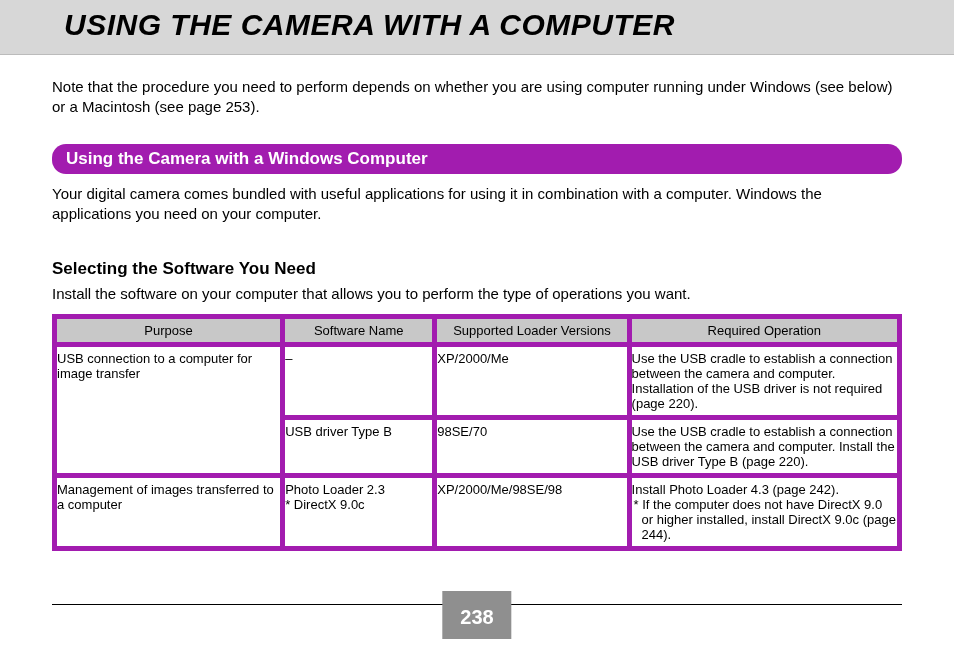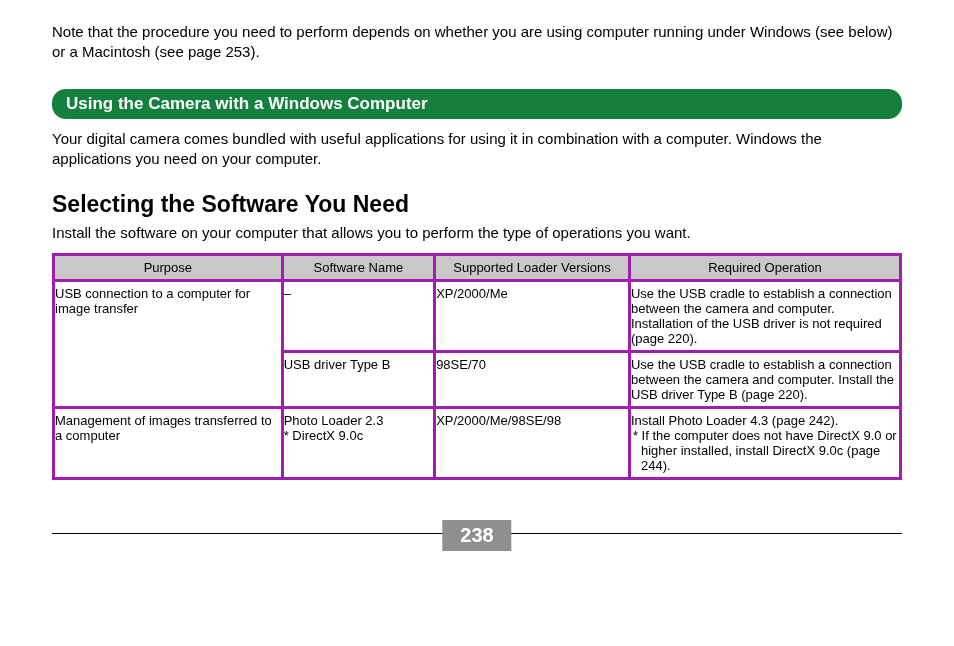--- a/index.html
+++ b/index.html
@@ -29,49 +29,49 @@
     font-style: italic;
     letter-spacing: 0.5px;
   }
   .intro {
     margin-top: 22px;
     font-size: 15px;
     line-height: 1.35;
   }
   .section-bar {
     margin-top: 26px;
-    background: #15803d;
+    background: #a21caf;
     color: #fff;
     border-radius: 14px;
     padding: 5px 14px;
     font-size: 17px;
     font-weight: bold;
   }
   .body-text {
     margin-top: 10px;
     font-size: 15px;
     line-height: 1.35;
   }
   .sub-heading {
-    margin-top: 22px;
-    font-size: 23px;
+    margin-top: 35px;
+    font-size: 17px;
     font-weight: bold;
   }
   .lead {
     margin-top: 6px;
     font-size: 15px;
   }
   table.sw {
     margin-top: 12px;
     border-collapse: collapse;
     width: 100%;
     font-size: 13px;
   }
   table.sw th, table.sw td {
-    border: 3px solid #a21caf;
+    border: 5px solid #a21caf;
     padding: 4px 0;
     vertical-align: top;
     text-align: left;
   }
   table.sw th {
     background: #c8c8c8;
     font-weight: normal;
     text-align: center;
   }
   .col-purpose { width: 27%; }
@@ -97,28 +97,31 @@
   .foot-rule-left { left: 0; right: 53%; }
   .foot-rule-right { left: 53%; right: 0; }
   .page-num {
     position: absolute;
     left: 50%;
     transform: translateX(-50%);
     background: #8f8f8f;
     color: #fff;
     font-weight: bold;
     font-size: 20px;
-    padding: 4px 18px;
+    padding: 15px 18px;
   }
 </style>
 </head>
 <body>
 
 <div class="page">
 
+  <div class="title-band">
+    <h1>USING THE CAMERA WITH A COMPUTER</h1>
+  </div>
 
   <div class="intro">
     <div>Note that the procedure you need to perform depends on whether you are using computer running under Windows (see below) or a Macintosh (see page 253).</div>
   </div>
 
   <div class="section-bar">Using the Camera with a Windows Computer</div>
 
   <div class="body-text">Your digital camera comes bundled with useful applications for using it in combination with a computer. Windows the applications you need on your computer.</div>
 
   <div class="sub-heading">Selecting the Software You Need</div>

